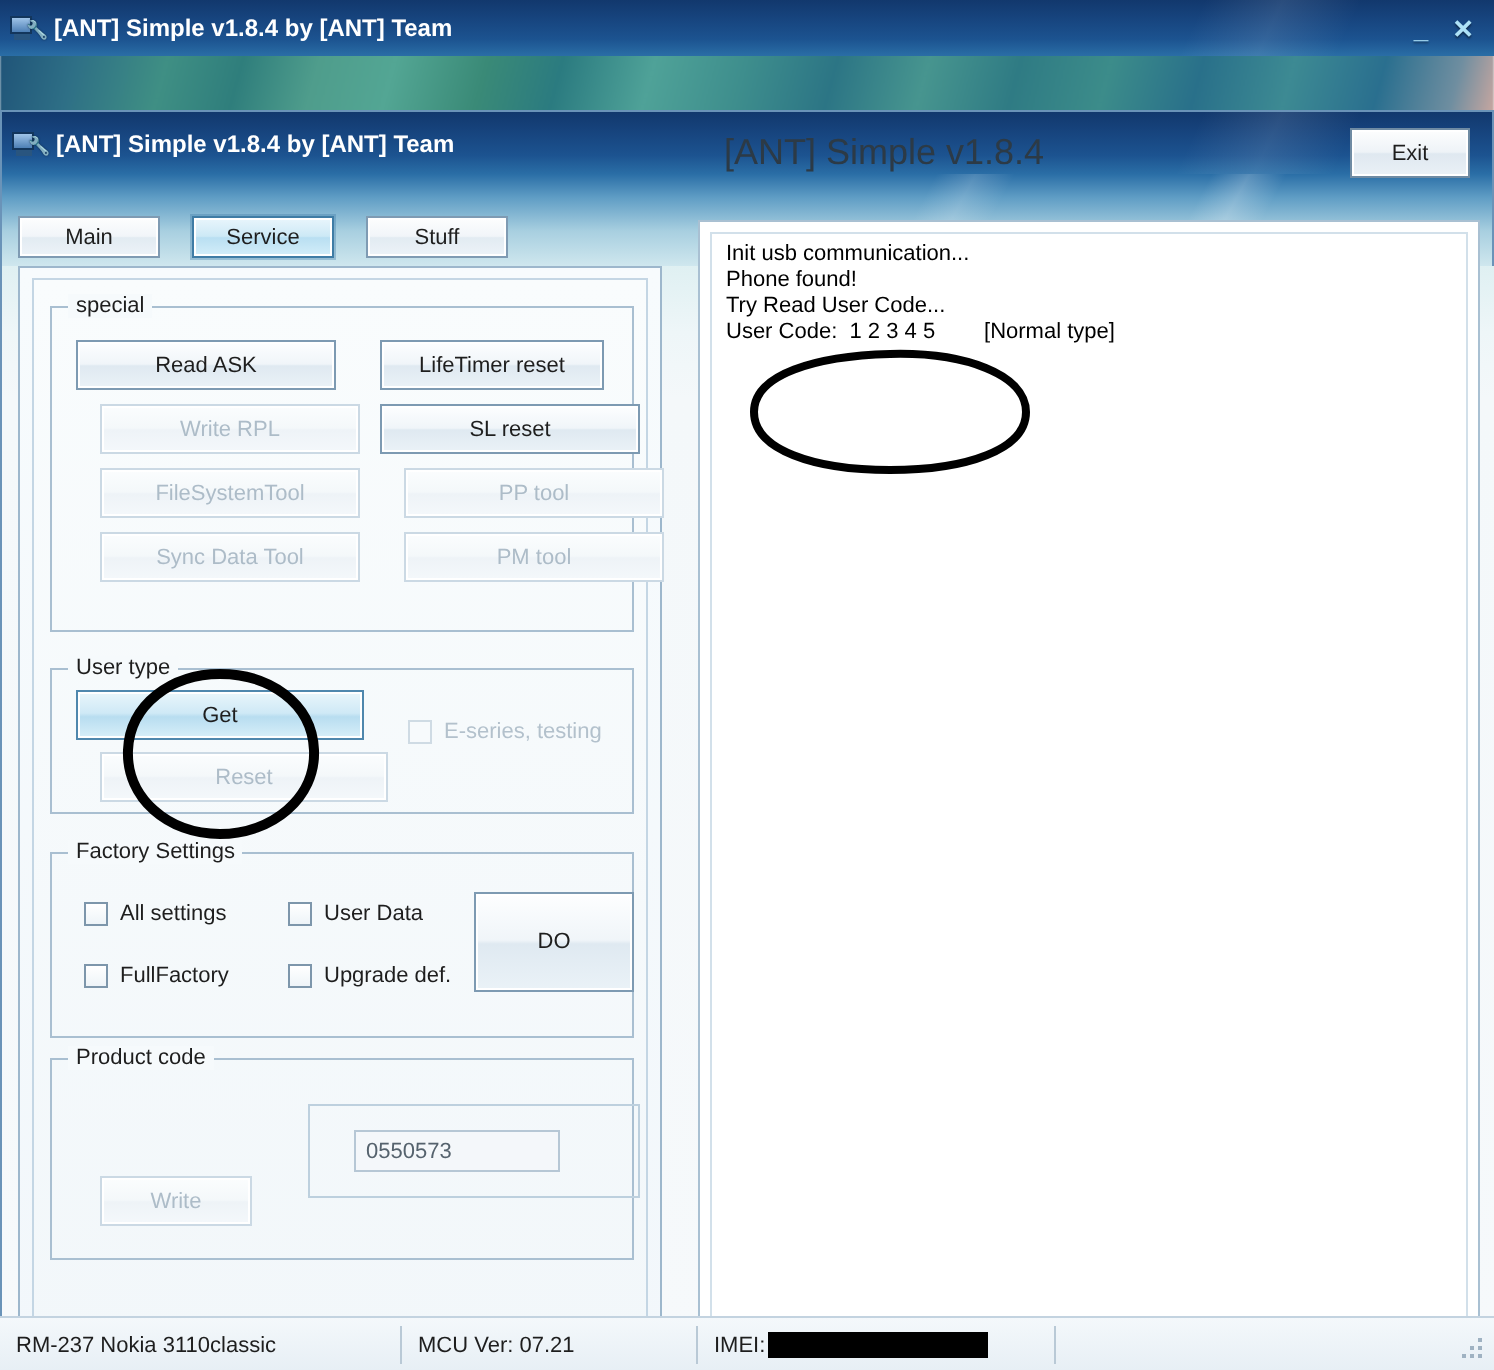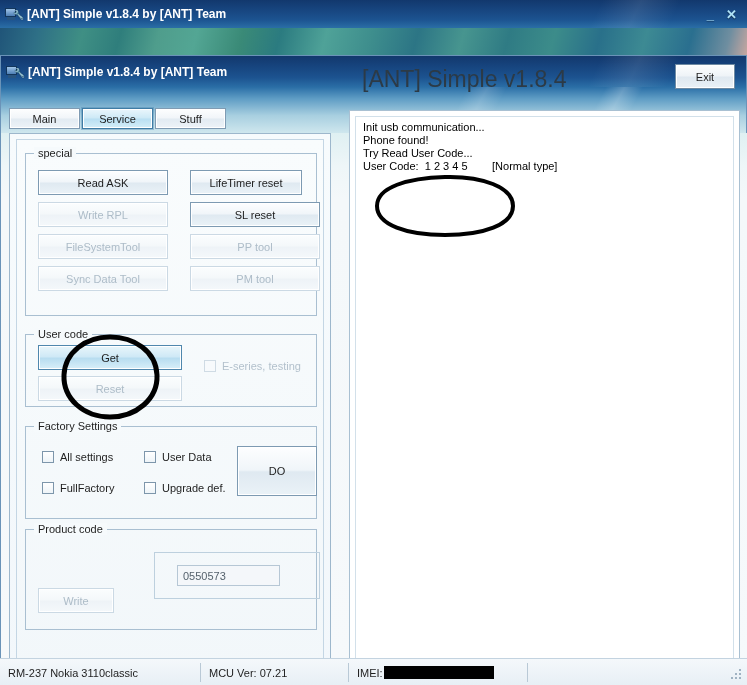--- a/index.html
+++ b/index.html
@@ -128,21 +128,21 @@
   }
   .header-band .diag2 {
     position: absolute;
     right: 150px; top: -30px;
     width: 260px; height: 130px;
     background: linear-gradient(118deg, rgba(255,255,255,0) 45%, rgba(255,255,255,0.16) 51%, rgba(255,255,255,0) 57%);
   }
   .app-title {
     position: absolute;
     left: 361px; top: 10px;
-    font-size: 23px;
+    font-size: 18px;
     color: #2c3a46;
     font-family: "Liberation Sans", sans-serif;
     white-space: nowrap;
   }
   .exit-btn {
     position: absolute;
     right: 11px; top: 8px;
     width: 60px; height: 25px;
     font-size: 11px;
     color: #1e1e1e;
@@ -160,21 +160,21 @@
     left: 0; top: 77px;
     width: 747px; height: 553px;
     background: linear-gradient(180deg, #dff0f2 0%, #eef6f8 6%, #f4f8fa 12%, #f6f9fb 100%);
   }
 
   
   .tabs {
     position: absolute;
     left: 8px; top: 52px;
     display: flex;
-    gap: 2px;
+    gap: 16px;
   }
   .tab {
     width: 71px; height: 21px;
     font-size: 11px;
     color: #1e1e1e;
     background: linear-gradient(180deg, #fdfefe 0%, #f1f5f9 48%, #e2ebf2 52%, #edf3f8 100%);
     border: 1px solid #7f9bb3;
     box-shadow: inset 0 0 0 1px #ffffff;
     display: flex; align-items: center; justify-content: center;
     cursor: default;
@@ -231,20 +231,21 @@
     box-shadow: inset 0 0 0 1px #ffffff;
     display: flex; align-items: center; justify-content: center;
     cursor: default;
     box-sizing: border-box;
   }
   .btn.disabled {
     color: #adbcc8;
     background: linear-gradient(180deg, #fbfdfe 0%, #f4f8fa 48%, #eef3f7 52%, #f4f8fb 100%);
     border: 1px solid #cbd9e4;
     box-shadow: inset 0 0 0 1px #ffffff;
+    margin-left: 12px;
   }
   .btn.hot {
     background: linear-gradient(180deg, #e9f6fb 0%, #cfe9f6 46%, #b8ddf0 54%, #d8eff9 100%);
     border: 1px solid #4f87ad;
     box-shadow: inset 0 0 0 1px #ffffff;
   }
 
   
   .chk {
     position: absolute;
@@ -421,21 +422,21 @@
           <div class="btn" style="left:164px; top:16px; width:112px; height:25px;">LifeTimer reset</div>
           <div class="btn disabled" style="left:12px; top:48px; width:130px; height:25px;">Write RPL</div>
           <div class="btn" style="left:164px; top:48px; width:130px; height:25px;">SL reset</div>
           <div class="btn disabled" style="left:12px; top:80px; width:130px; height:25px;">FileSystemTool</div>
           <div class="btn disabled" style="left:164px; top:80px; width:130px; height:25px;">PP tool</div>
           <div class="btn disabled" style="left:12px; top:112px; width:130px; height:25px;">Sync Data Tool</div>
           <div class="btn disabled" style="left:164px; top:112px; width:130px; height:25px;">PM tool</div>
         </div>
 
         <div class="group" style="left:8px; top:194px; width:292px; height:73px;">
-          <span class="legend">User code</span>
+          <span class="legend">User type</span>
           <div class="btn hot" style="left:12px; top:10px; width:144px; height:25px;">Get</div>
           <div class="btn disabled" style="left:12px; top:41px; width:144px; height:25px;">Reset</div>
           <div class="chk disabled" style="left:178px; top:25px;">
             <span class="box"></span>
             <span>E-series, testing</span>
           </div>
         </div>
 
         <div class="group" style="left:8px; top:286px; width:292px; height:93px;">
           <span class="legend">Factory Settings</span>

